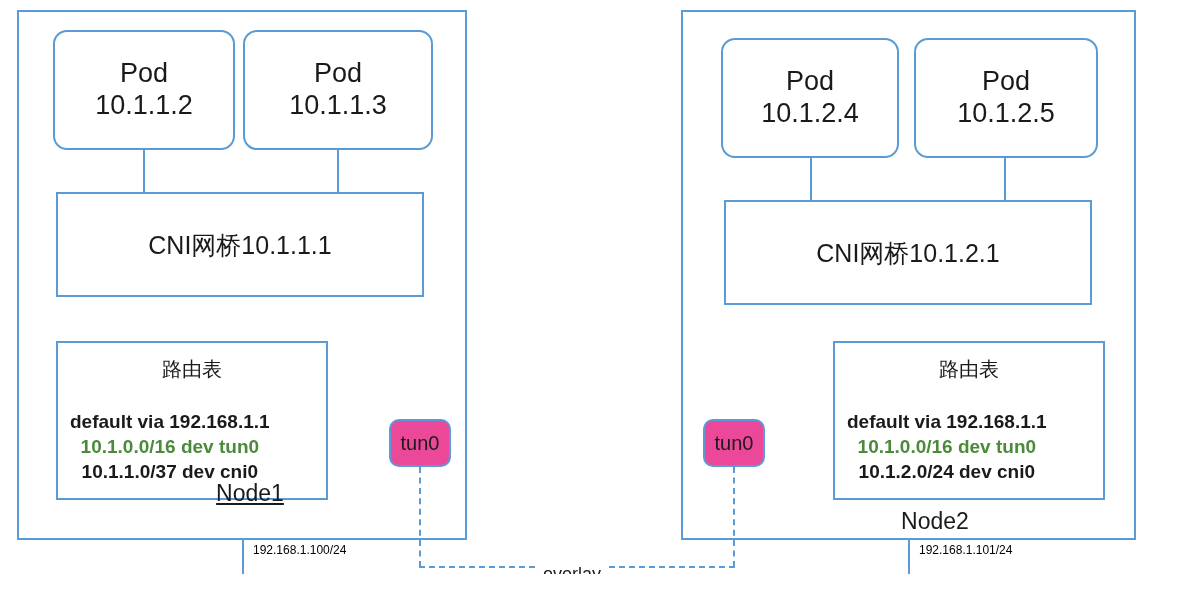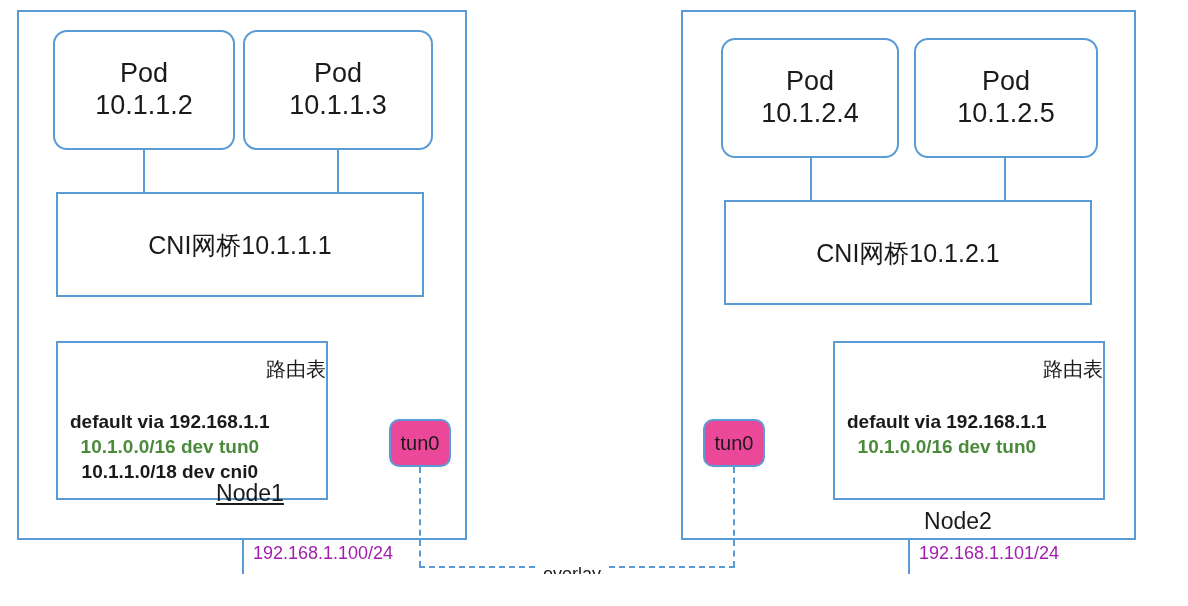--- a/index.html
+++ b/index.html
@@ -58,21 +58,21 @@
     position: absolute;
     border: 2px solid #5b9bd5;
     background: #ffffff;
     box-sizing: border-box;
   }
   .route-title {
     position: absolute;
     left: 0;
     right: 0;
     top: 13px;
-    text-align: right;
+    text-align: center;
     font-size: 20px;
     color: #1a1a1a;
   }
   .route-lines {
     position: absolute;
     left: 12px;
     top: 66px;
     line-height: 1.32;
   }
   .route-line {
@@ -125,22 +125,22 @@
   
   .node-name {
     position: absolute;
     font-size: 23px;
     color: #1a1a1a;
     text-align: center;
     white-space: nowrap;
   }
   .ip-label {
     position: absolute;
-    font-size: 18px;
-    color: #a21caf;
+    font-size: 12px;
+    color: #000000;
     white-space: nowrap;
   }
   .overlay-label {
     position: absolute;
     font-size: 18px;
     color: #1a1a1a;
     background: #ffffff;
     padding: 0 6px;
     white-space: nowrap;
     margin-top: 24px;
@@ -169,21 +169,21 @@
   <div class="bridge-box" style="left:56px; top:192px; width:368px; height:105px;">
     <span class="bridge-label">CNI网桥</span>
     <span class="bridge-label">10.1.1.1</span>
   </div>
 
   <div class="route-box" style="left:56px; top:341px; width:272px; height:159px;">
     <div class="route-title">路由表</div>
     <div class="route-lines">
       <div class="route-line">default via 192.168.1.1</div>
       <div class="route-line green">10.1.0.0/16 dev tun0</div>
-      <div class="route-line">10.1.1.0/18 dev cni0</div>
+      <div class="route-line">10.1.1.0/37 dev cni0</div>
     </div>
   </div>
 
   <div class="tun-box" style="left:389px; top:419px; width:62px; height:48px;">
     <span class="tun-label">tun0</span>
   </div>
 
   <div class="node-name" style="left:150px; top:480px; width:200px;text-decoration:underline;">Node1</div>
 
   <div class="vline" style="left:242px; top:540px; height:50px;"></div>
@@ -207,28 +207,29 @@
   <div class="bridge-box" style="left:724px; top:200px; width:368px; height:105px;">
     <span class="bridge-label">CNI网桥</span>
     <span class="bridge-label">10.1.2.1</span>
   </div>
 
   <div class="route-box" style="left:833px; top:341px; width:272px; height:159px;">
     <div class="route-title">路由表</div>
     <div class="route-lines">
       <div class="route-line">default via 192.168.1.1</div>
       <div class="route-line green">10.1.0.0/16 dev tun0</div>
+      <div class="route-line">10.1.2.0/24 dev cni0</div>
     </div>
   </div>
 
   <div class="tun-box" style="left:703px; top:419px; width:62px; height:48px;">
     <span class="tun-label">tun0</span>
   </div>
 
-  <div class="node-name" style="left:858px; top:508px; width:200px;">Node2</div>
+  <div class="node-name" style="left:835px; top:508px; width:200px;">Node2</div>
 
   <div class="vline" style="left:908px; top:540px; height:50px;"></div>
   <div class="ip-label" style="left:919px; top:543px;">192.168.1.101/24</div>
 
   <div class="vline-dashed" style="left:419px; top:467px; height:100px;"></div>
   <div class="vline-dashed" style="left:733px; top:467px; height:100px;"></div>
   <div class="hline-dashed" style="left:419px; top:566px; width:316px;"></div>
   <div class="overlay-label" style="left:537px; top:540px;">overlay</div>
 
   <div class="hline" style="left:8px; top:589px; width:1177px;"></div>

